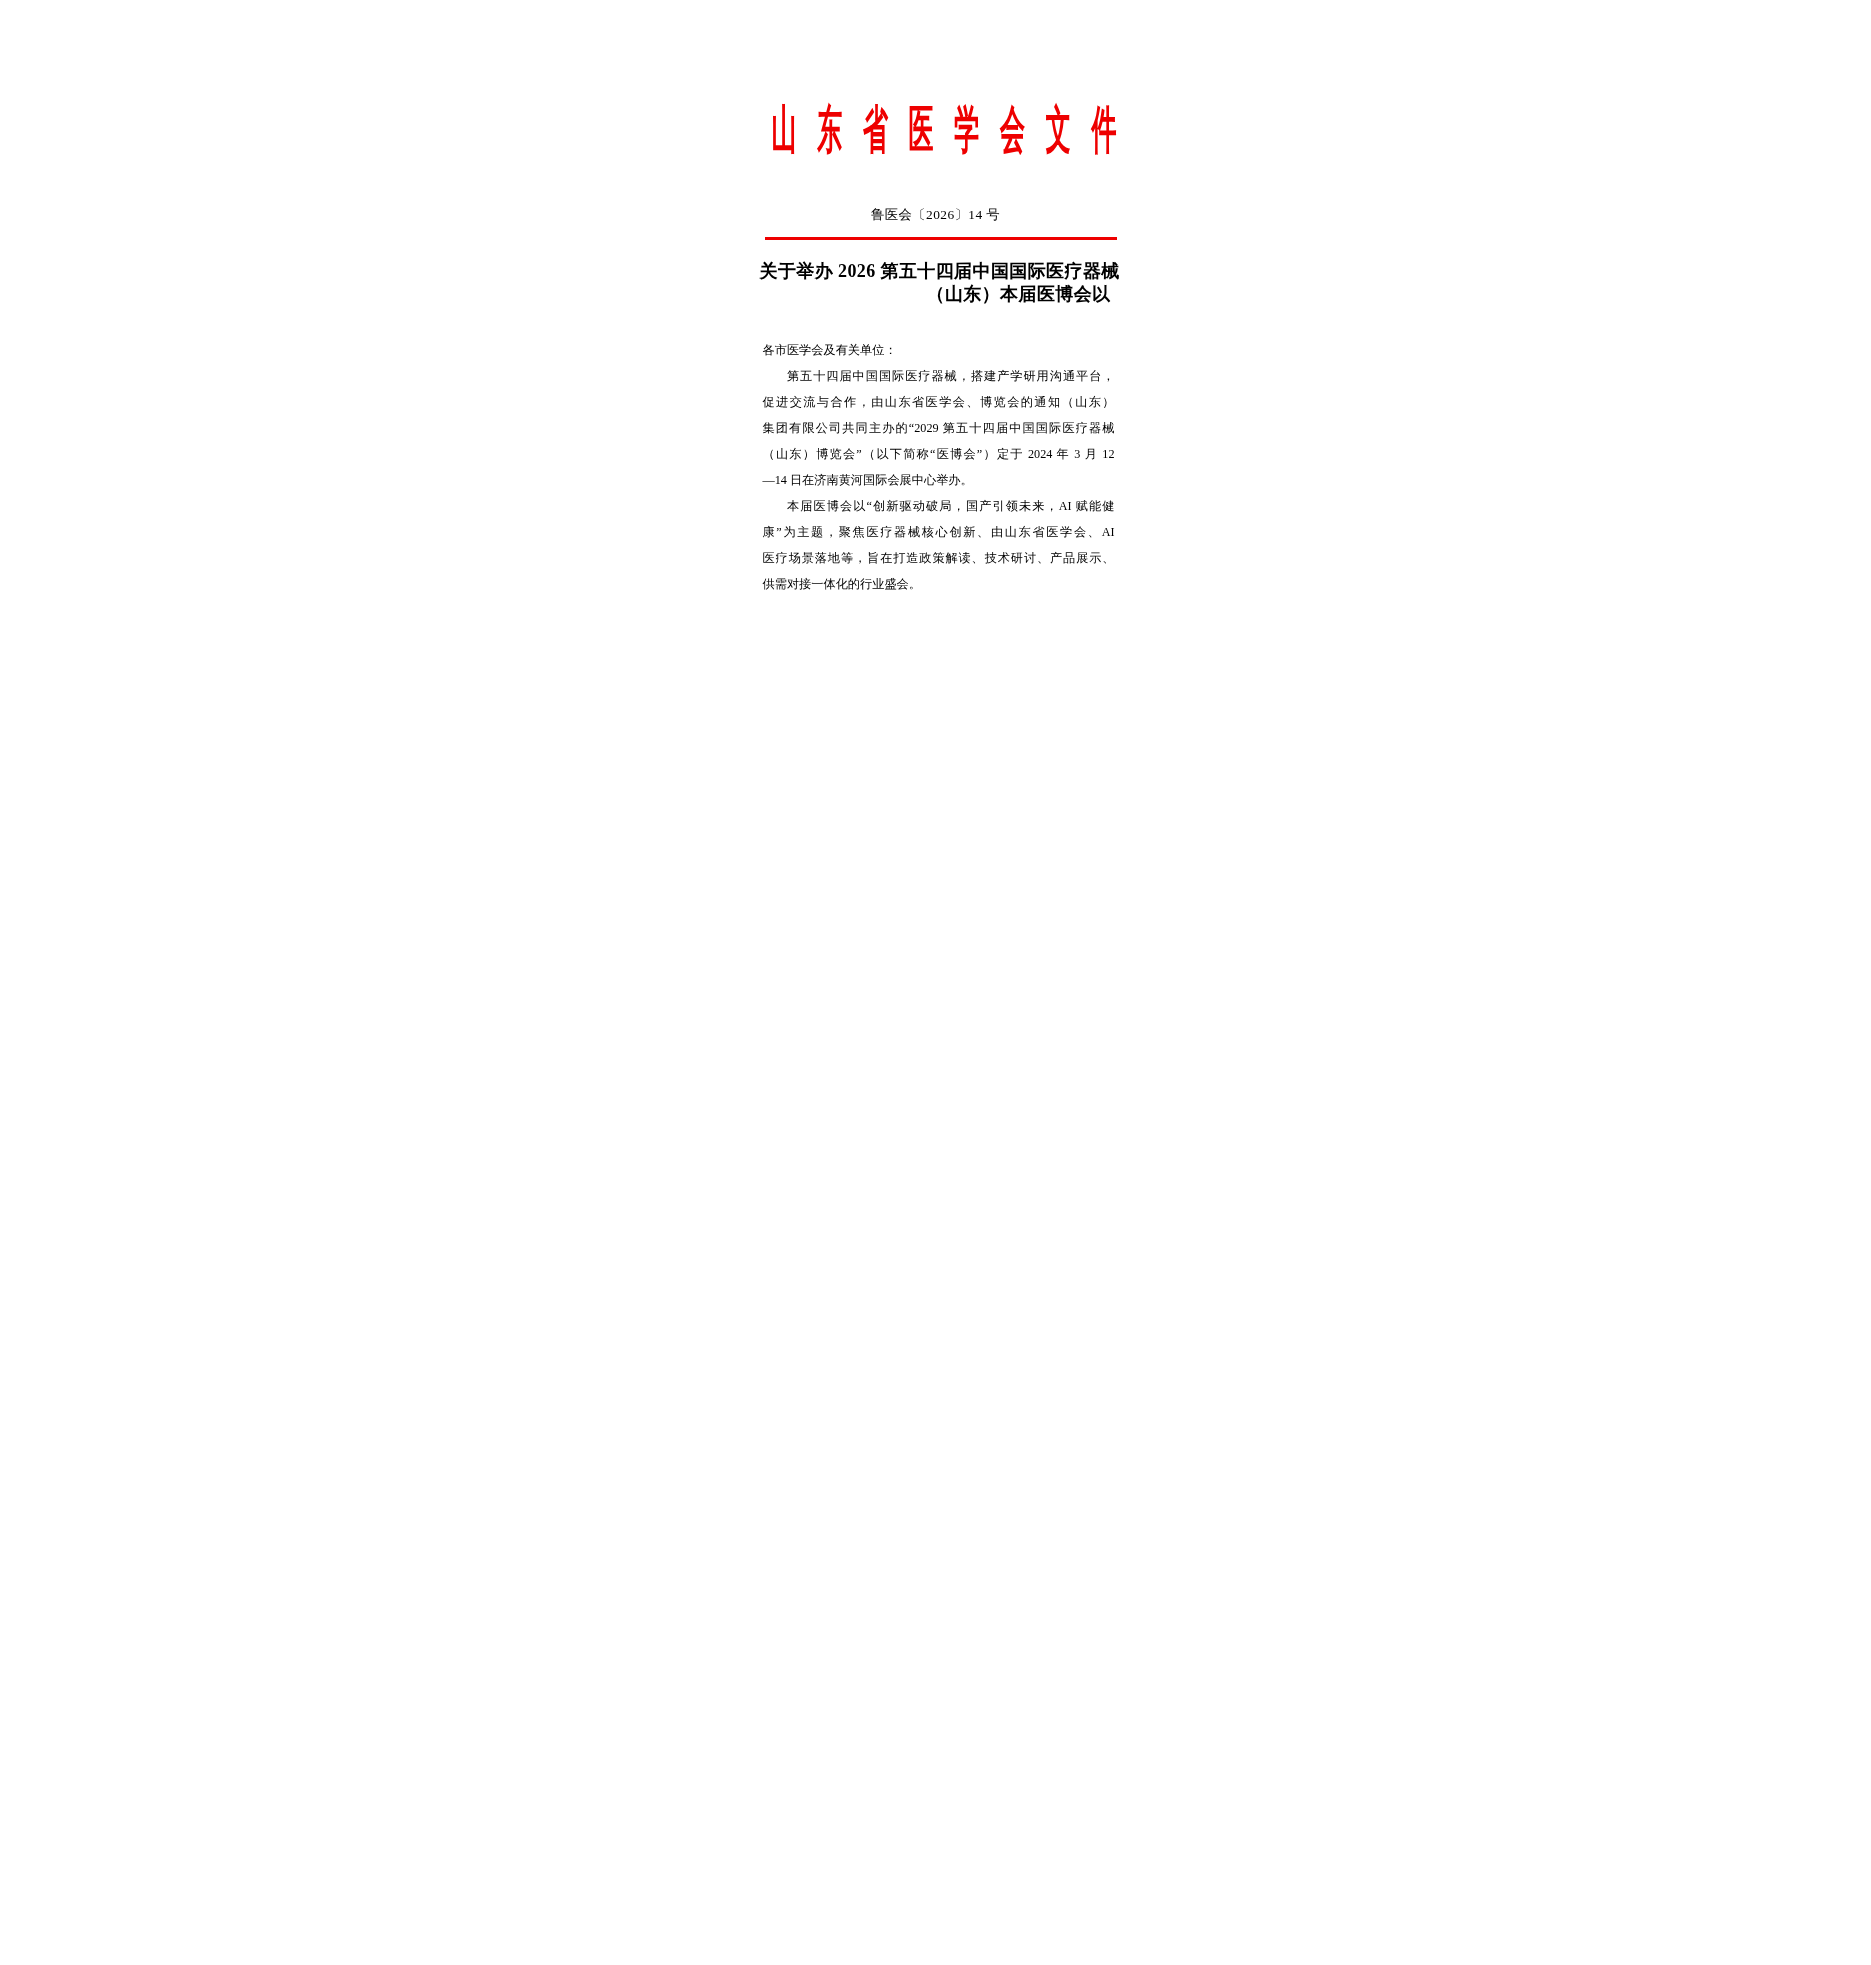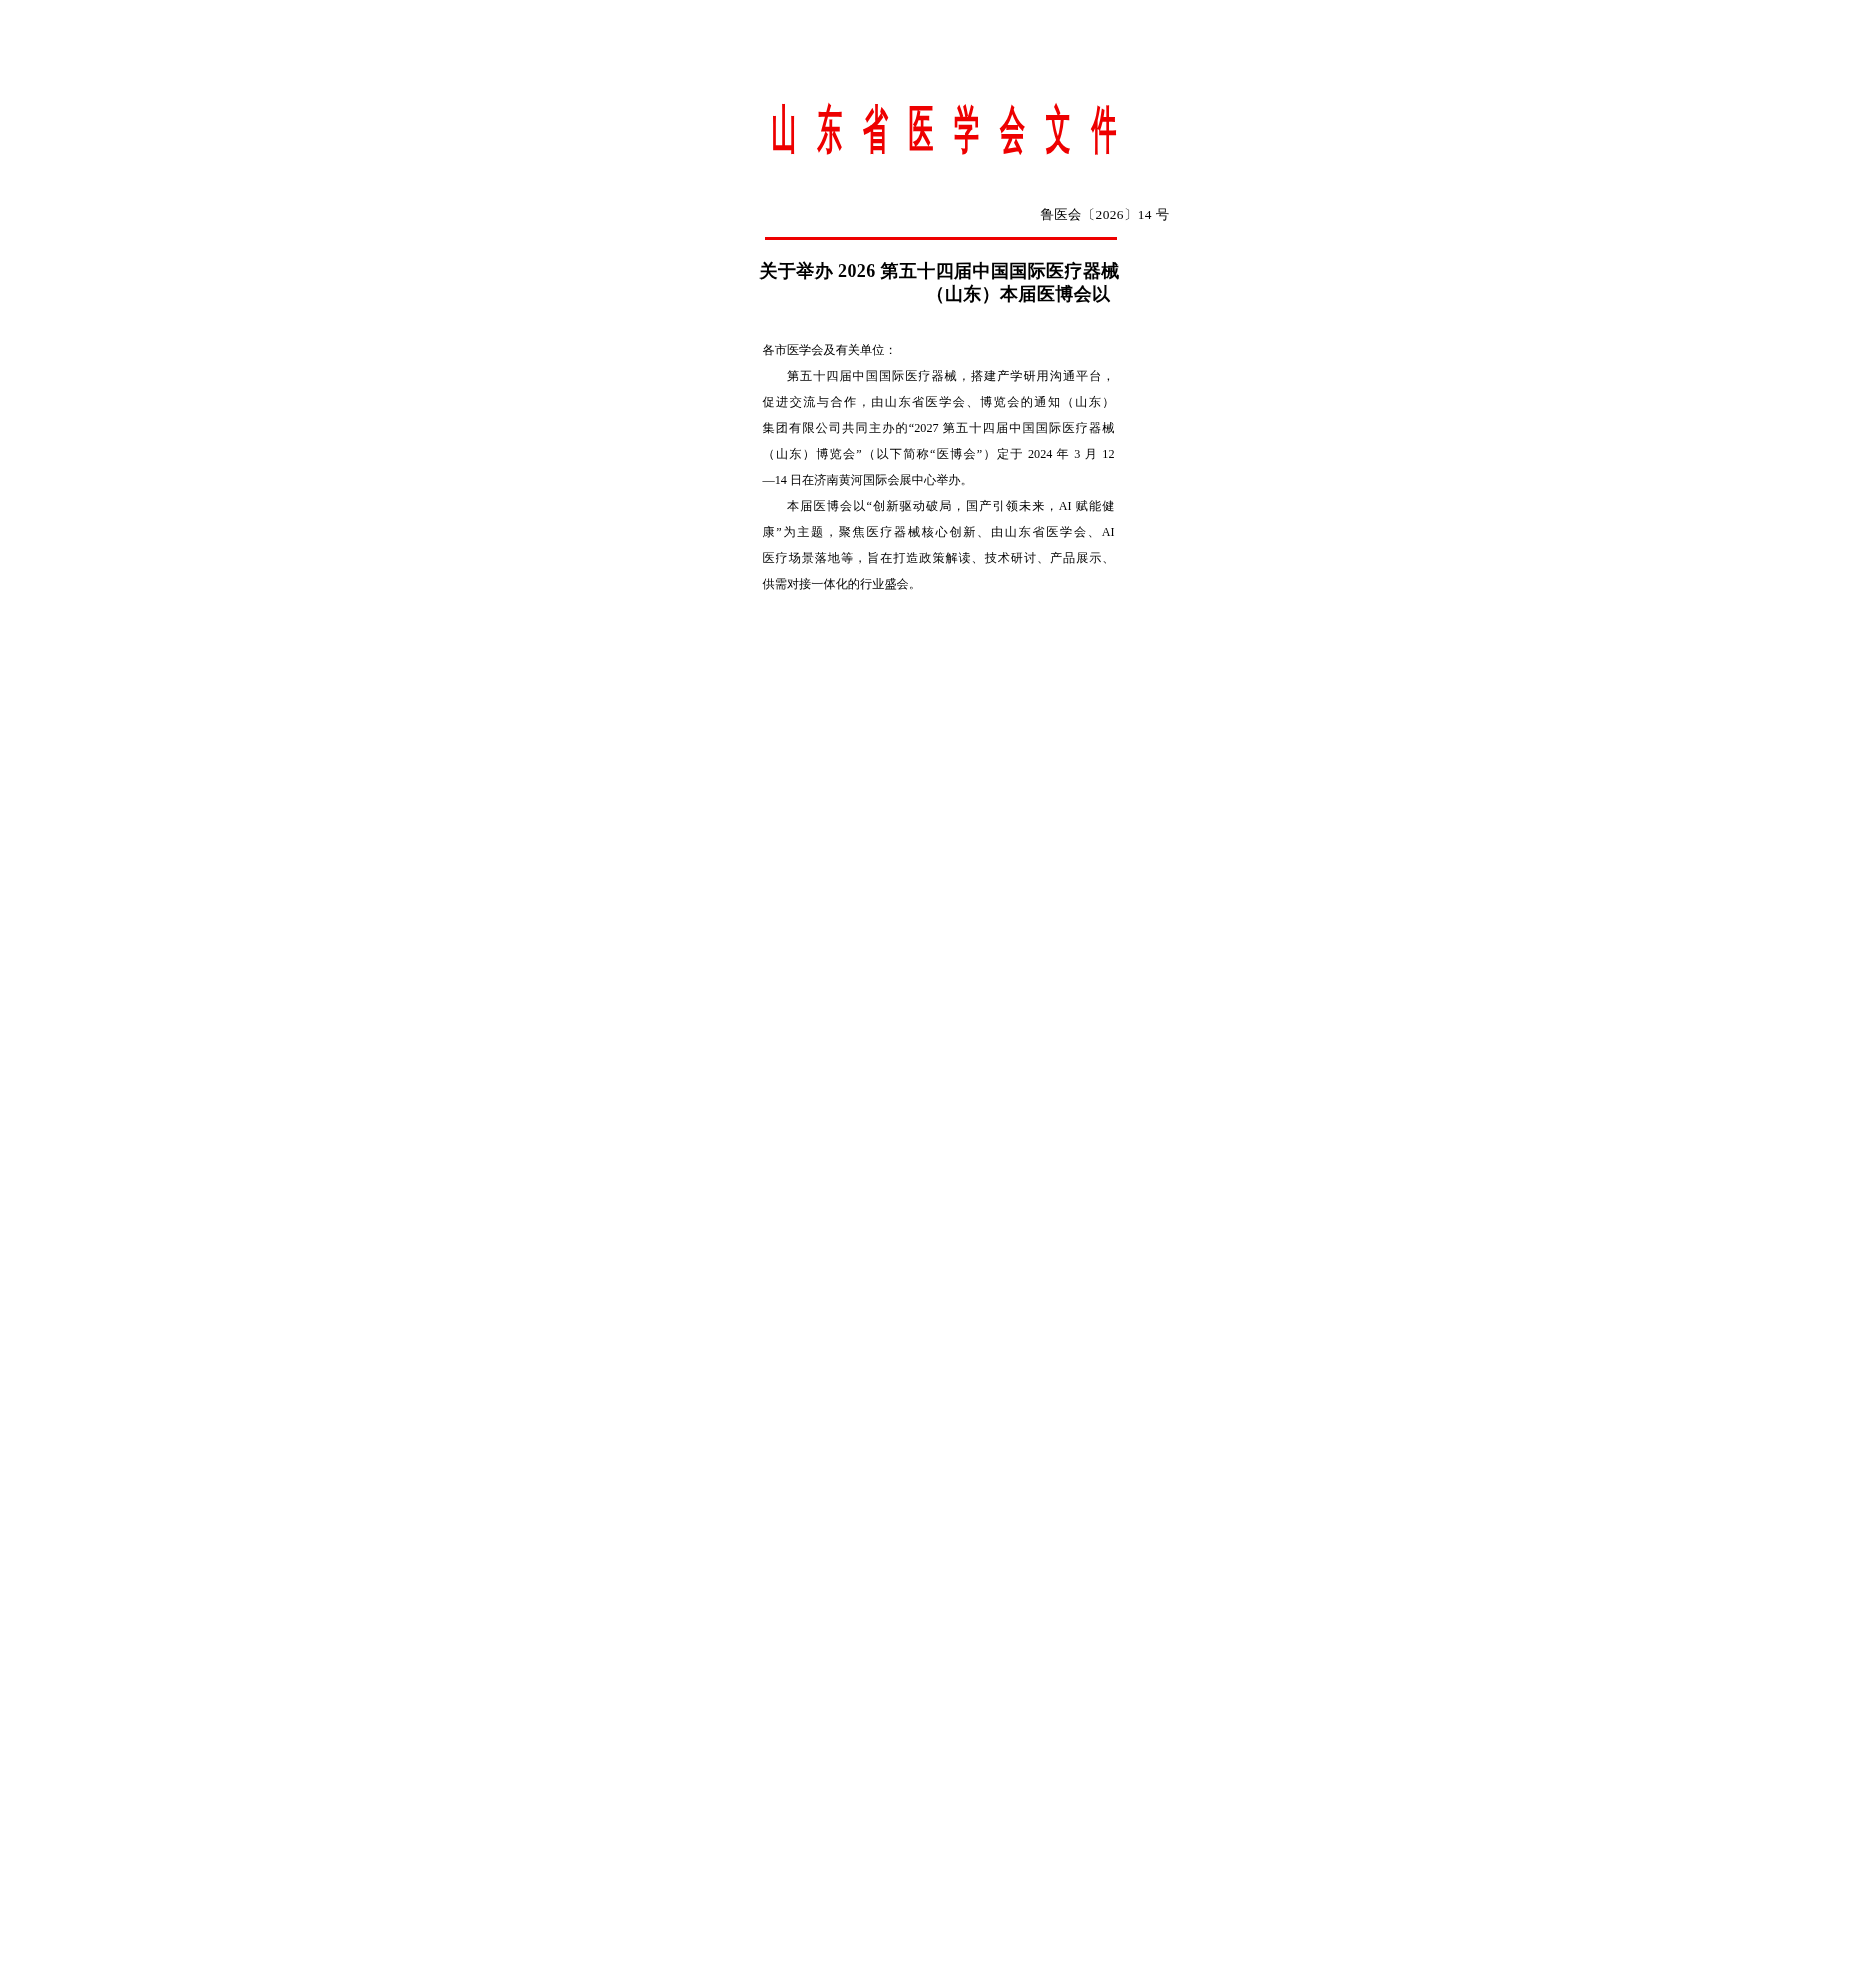--- a/index.html
+++ b/index.html
@@ -35,21 +35,21 @@
     transform-origin: 50% 50%;
     white-space: nowrap;
   }
   .org-title span { display: inline-block; }
   
   .doc-number {
     position: absolute;
     left: 0;
     top: 207px;
     width: 100%;
-    text-align: right;
+    text-align: center;
     font-size: 13.4px;
     line-height: 16.5px;
     letter-spacing: 0.4px;
   }
   
   .red-rule {
     position: absolute;
     left: 63px;
     top: 237px;
     width: 352px;
@@ -110,21 +110,21 @@
   <div class="notice-title">
     <div>关于举办 2026 第五十四届中国国际医疗器械</div>
     <div>（山东）本届医博会以</div>
   </div>
 
   <div class="doc-body">
     <div class="body-line">各市医学会及有关单位：</div>
     <div id="body-lines">
         <div class="body-line indent justify">第五十四届中国国际医疗器械，搭建产学研用沟通平台，</div>
         <div class="body-line justify">促进交流与合作，由山东省医学会、博览会的通知（山东）</div>
-        <div class="body-line justify">集团有限公司共同主办的“2027 第五十四届中国国际医疗器械</div>
+        <div class="body-line justify">集团有限公司共同主办的“2029 第五十四届中国国际医疗器械</div>
         <div class="body-line justify">（山东）博览会”（以下简称“医博会”）定于 2024 年 3 月 12</div>
         <div class="body-line">—14 日在济南黄河国际会展中心举办。</div>
         <div class="body-line indent justify">本届医博会以“创新驱动破局，国产引领未来，AI 赋能健</div>
         <div class="body-line justify">康”为主题，聚焦医疗器械核心创新、由山东省医学会、AI</div>
         <div class="body-line justify">医疗场景落地等，旨在打造政策解读、技术研讨、产品展示、</div>
         <div class="body-line">供需对接一体化的行业盛会。</div>
       </div>
   </div>
 
 </div>

